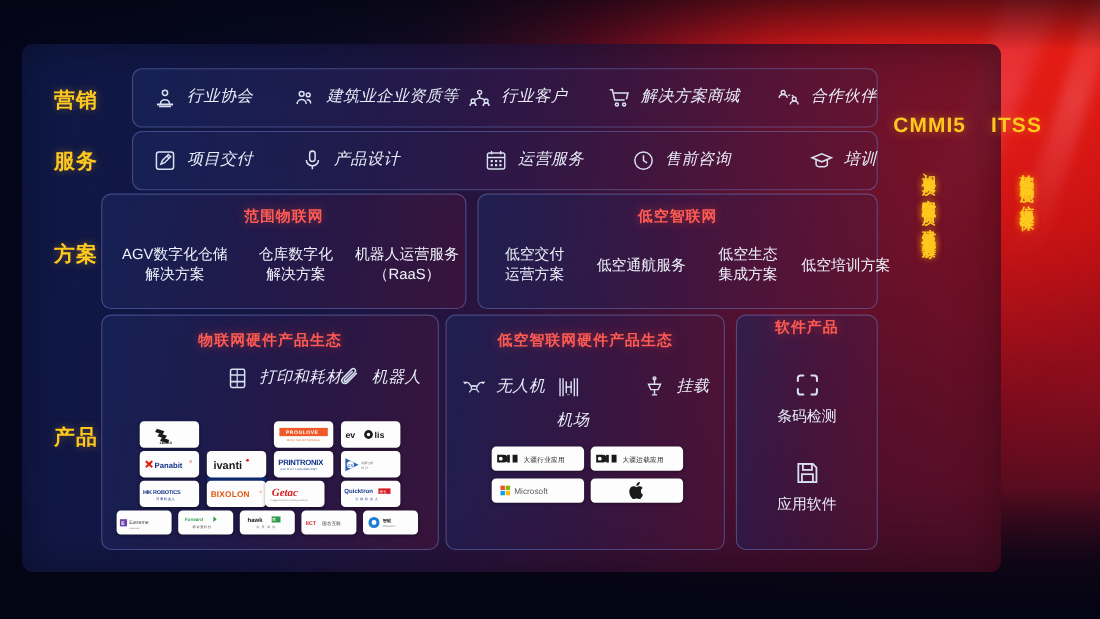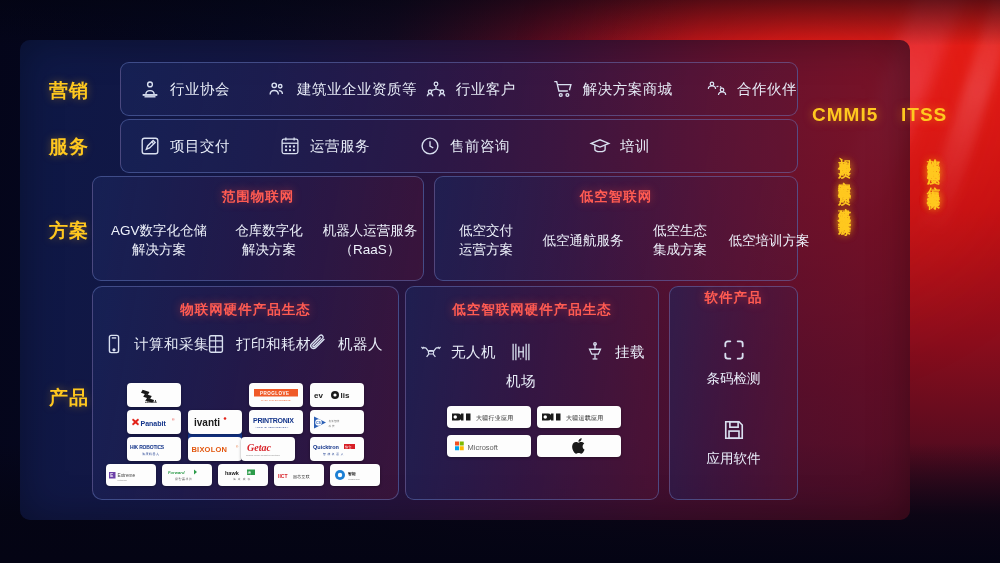--- a/index.html
+++ b/index.html
@@ -36,21 +36,21 @@
     background:linear-gradient(100deg,rgba(14,26,74,0.92) 0%,rgba(22,24,72,0.9) 26%,rgba(46,20,64,0.86) 52%,rgba(74,16,52,0.80) 74%,rgba(92,14,38,0.72) 100%);
     box-shadow:0 0 40px rgba(0,0,0,0.35) inset;}
 
   .rowlabel{position:absolute;left:36px;width:66px;color:#ffc81f;font-size:19px;font-weight:bold;
     letter-spacing:1px;text-align:center;text-shadow:0 0 8px rgba(255,180,20,0.35);}
 
   .card{position:absolute;border:1px solid rgba(120,140,215,0.42);border-radius:9px;
     background:linear-gradient(100deg,rgba(27,40,96,0.55),rgba(52,28,80,0.45),rgba(86,22,56,0.40));}
 
   .icon-row{display:flex;align-items:center;height:100%;}
-  .iitem{display:flex;align-items:center;gap:9px;}
+  .iitem{display:flex;align-items:flex-start;gap:9px;font-style:italic;}
   .iitem .lbl{color:#e7ecf7;font-size:14.5px;letter-spacing:0.5px;white-space:nowrap;}
   .ico{width:22px;height:22px;display:block;flex:0 0 22px;}
   .ico svg{width:22px;height:22px;display:block;}
 
   .grp-title{position:absolute;left:0;right:0;text-align:center;color:#ff5b52;font-size:13.5px;
     font-weight:bold;letter-spacing:1px;text-shadow:0 0 10px rgba(255,70,60,0.45);}
 
   .sol-item{position:absolute;color:#eef2fb;font-size:13.5px;line-height:19px;text-align:center;white-space:pre-line;}
 
   
@@ -154,20 +154,30 @@
     <div class="icon-row" style="padding-left:18px;">
       <div class="iitem" style="width:140px;">
         <span class="ico">
             <svg viewBox="0 0 24 24" fill="none" stroke="#d9e0f0" stroke-width="1.5">
               <rect x="3.5" y="3.5" width="17" height="17" rx="2.5"></rect>
               <path d="M8 15.5l1.4-3.6 6-6 2.2 2.2-6 6z"></path>
               <path d="M13.6 7.2l2.2 2.2"></path>
             </svg>
           </span>
         <span class="lbl">项目交付</span>
+      </div>
+      <div class="iitem" style="width:175px;">
+        <span class="ico">
+            <svg viewBox="0 0 24 24" fill="none" stroke="#d9e0f0" stroke-width="1.5">
+              <rect x="9.3" y="2.6" width="5.4" height="10.2" rx="2.7"></rect>
+              <path d="M6 11.4c0 3.3 2.7 5.8 6 5.8s6-2.5 6-5.8"></path>
+              <path d="M12 17.2v3.4"></path>
+            </svg>
+          </span>
+        <span class="lbl">产品设计</span>
       </div>
       <div class="iitem" style="width:140px;">
         <span class="ico">
             <svg viewBox="0 0 24 24" fill="none" stroke="#d9e0f0" stroke-width="1.4">
               <rect x="3.4" y="4.4" width="17.2" height="16" rx="2"></rect>
               <path d="M3.4 9h17.2"></path>
               <path d="M7.5 2.6v3.4M16.5 2.6v3.4"></path>
               <rect x="6.6" y="11.4" width="2.2" height="2.2" fill="#d9e0f0" stroke="none"></rect>
               <rect x="10.9" y="11.4" width="2.2" height="2.2" fill="#d9e0f0" stroke="none"></rect>
               <rect x="15.2" y="11.4" width="2.2" height="2.2" fill="#d9e0f0" stroke="none"></rect>
@@ -212,33 +222,23 @@
   <div class="card" style="left:434px;top:176px;width:362px;height:103px;">
     <div class="grp-title" style="top:11px;">低空智联网</div>
     <div class="sol-item" style="left:8px;top:44px;width:86px;">低空交付
 运营方案</div>
     <div class="sol-item" style="left:94px;top:54px;width:108px;">低空通航服务</div>
     <div class="sol-item" style="left:202px;top:44px;width:86px;">低空生态
 集成方案</div>
     <div class="sol-item" style="left:284px;top:54px;width:100px;">低空培训方案</div>
   </div>
 
-  <div class="card" style="left:92px;top:286px;width:305px;height:212px;border-radius:10px;">
+  <div class="card" style="left:92px;top:286px;width:305px;height:212px;">
     <div class="grp-title" style="top:14px;">物联网硬件产品生态</div>
 
-    <div class="iitem" style="position:absolute;left:10px;top:46px;">
-      <span class="ico">
-          <svg viewBox="0 0 24 24" fill="none" stroke="#d9e0f0" stroke-width="1.5">
-            <rect x="7" y="2.6" width="10" height="18.8" rx="2"></rect>
-            <path d="M9.6 5.4h4.8"></path>
-            <circle cx="12" cy="18.4" r="1"></circle>
-          </svg>
-        </span>
-      <span class="lbl">计算和采集</span>
-    </div>
     <div class="iitem" style="position:absolute;left:112px;top:46px;">
       <span class="ico">
           <svg viewBox="0 0 24 24" fill="none" stroke="#d9e0f0" stroke-width="1.5">
             <rect x="5" y="3" width="14" height="18" rx="1.6"></rect>
             <path d="M5 8.6h14M5 15.2h14"></path>
             <path d="M11.6 3v18" stroke-width="1.2"></path>
           </svg>
         </span>
       <span class="lbl">打印和耗材</span>
     </div>

